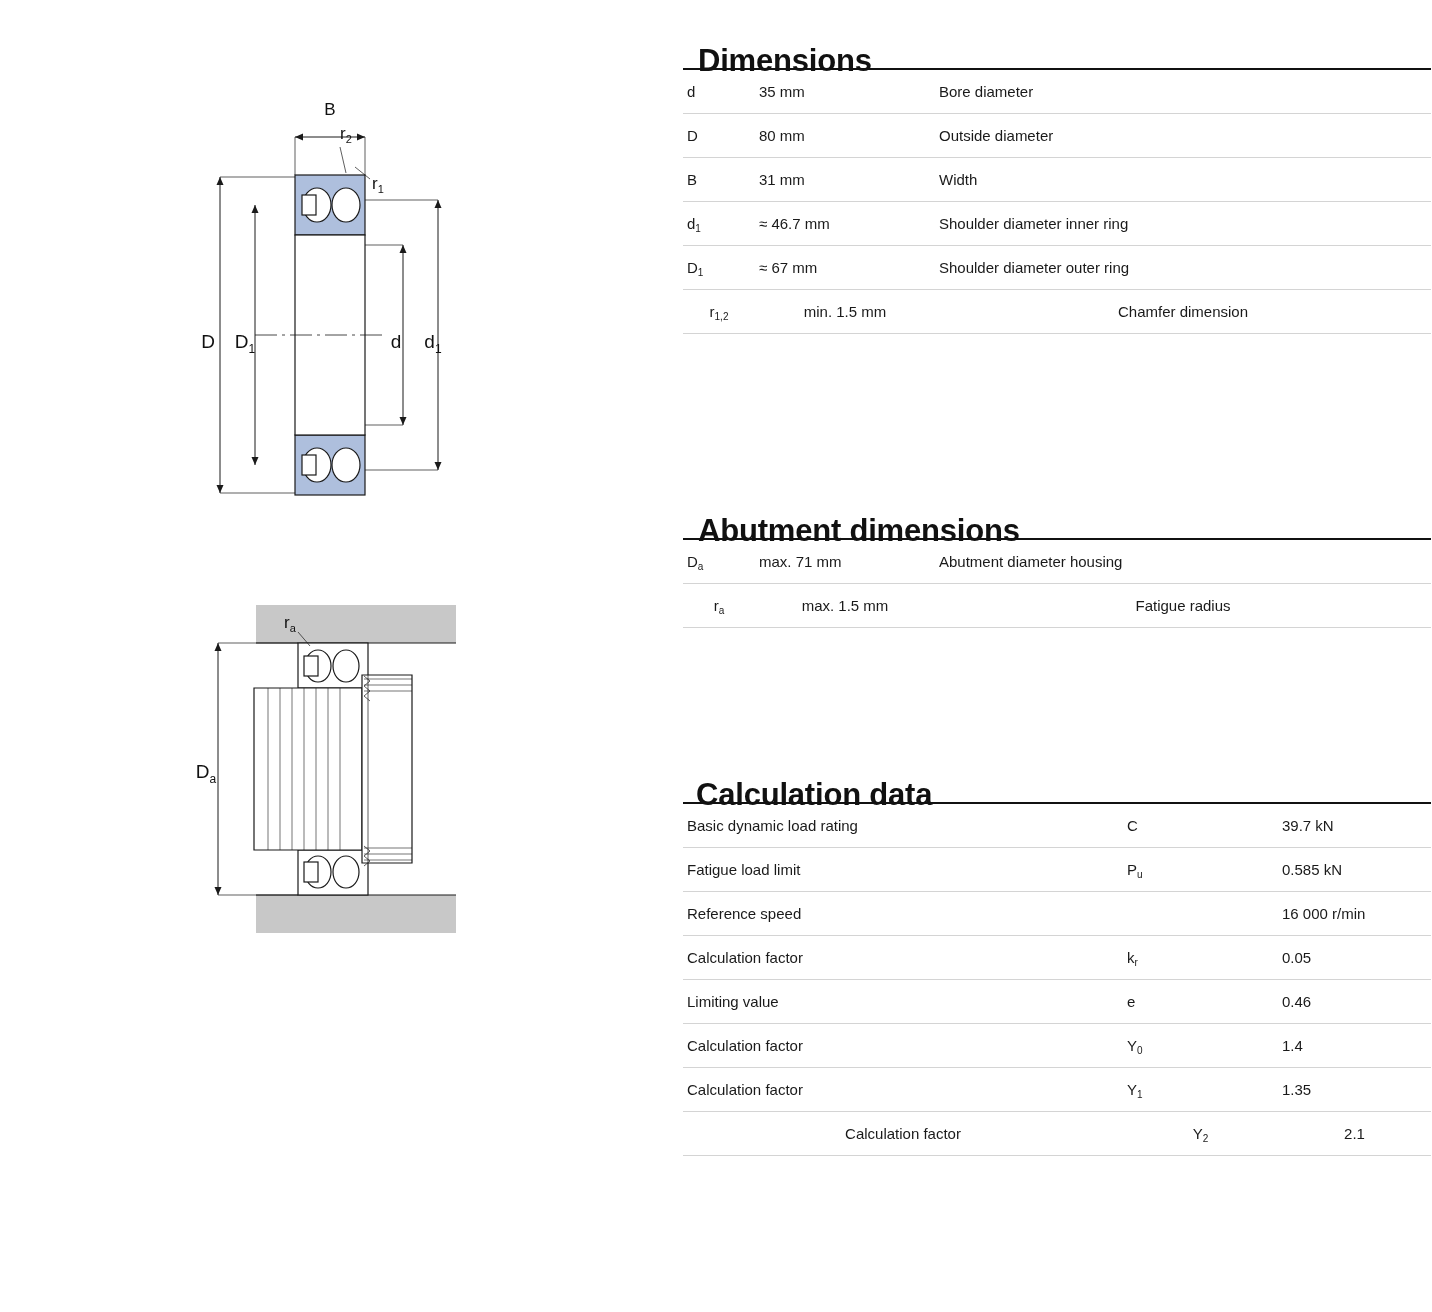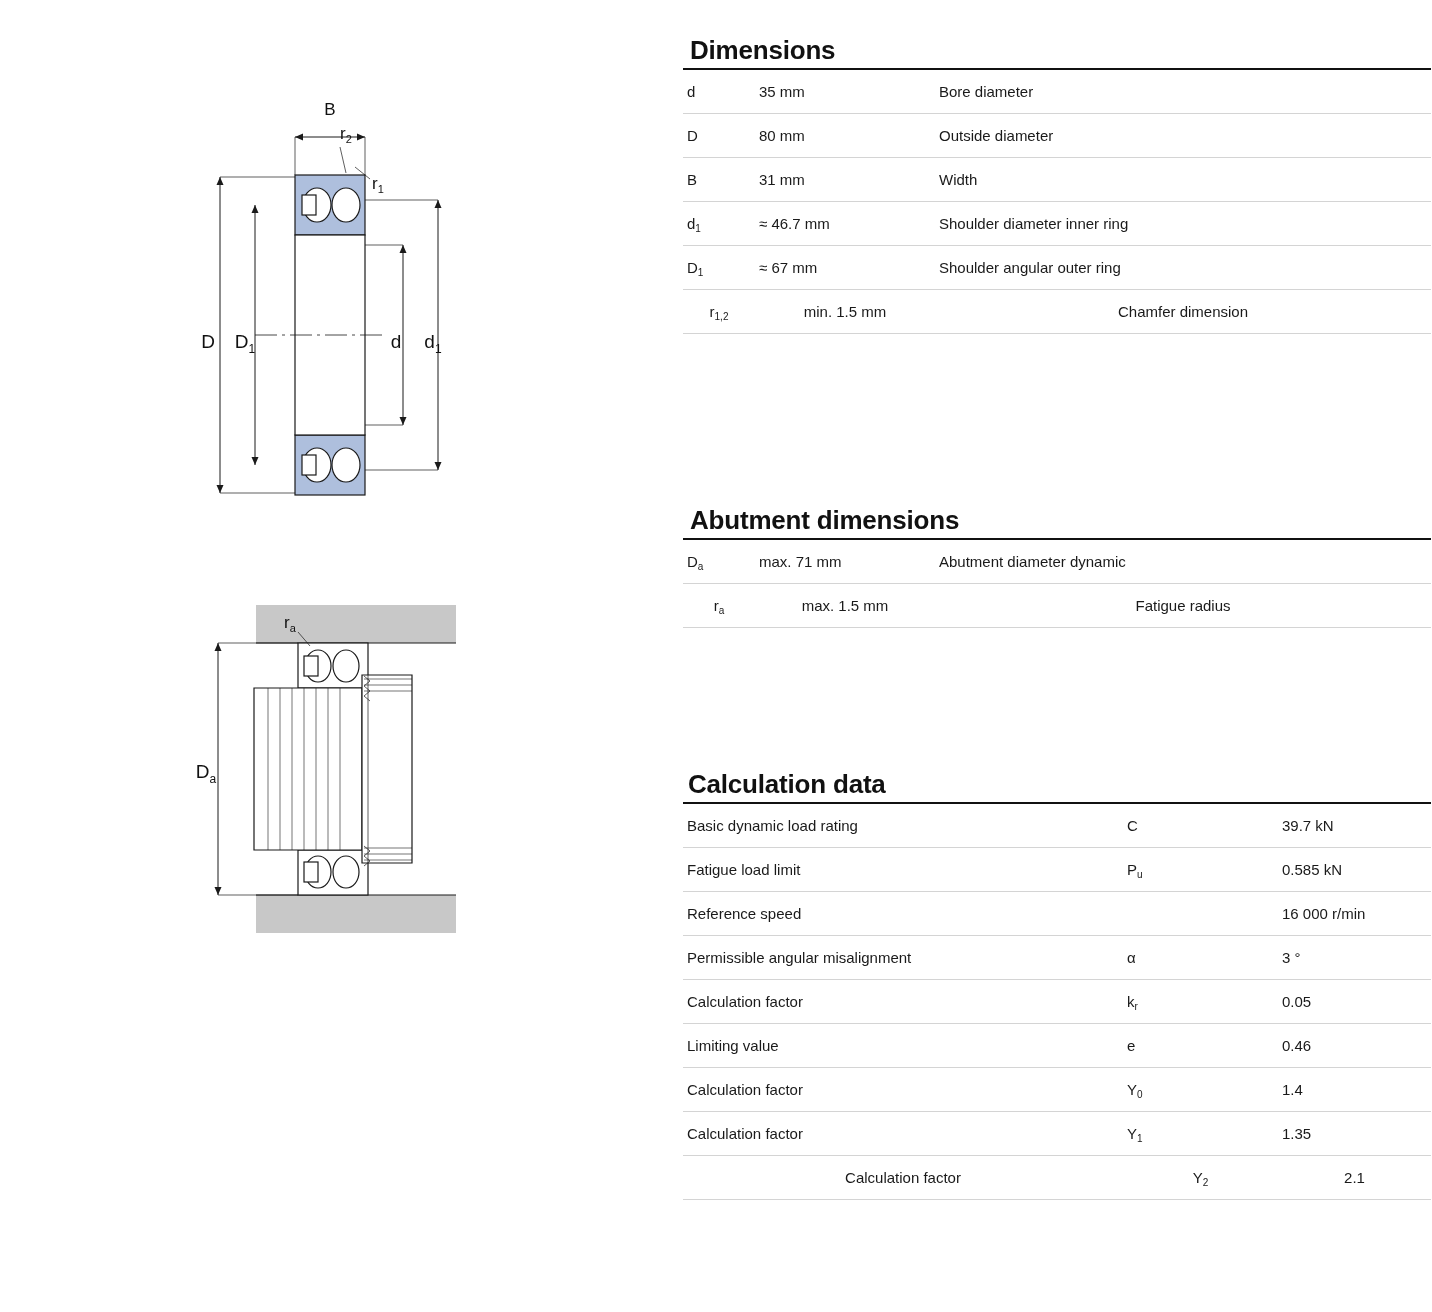--- a/index.html
+++ b/index.html
@@ -34,23 +34,23 @@
 
   
   .right-col {
     position: absolute;
     left: 680px;
     top: 0;
     width: 752px;
     height: 1312px;
   }
   h2.section-title {
-    font-size: 26px;
+    font-size: 31px;
     font-weight: bold;
-    margin: 7px;
+    margin: 15px;
     padding: 0;
     color: #111;
     letter-spacing: -0.2px;
   }
   #dimensions-title { position: absolute; left: 3px; top: 28px; }
   #abutment-title   { position: absolute; left: 3px; top: 498px; }
   #calculation-title{ position: absolute; left: 1px; top: 762px; }
 
   table.data-table {
     position: absolute;
@@ -240,42 +240,42 @@
             <span>d</span><sub>1</sub>
           </td>
           <td class="col-val nowrap">≈ 46.7 mm</td>
           <td class="col-desc">Shoulder diameter inner ring</td>
         </tr>
         <tr>
           <td class="col-sym">
             <span>D</span><sub>1</sub>
           </td>
           <td class="col-val nowrap">≈ 67 mm</td>
-          <td class="col-desc">Shoulder angular outer ring</td>
+          <td class="col-desc">Shoulder diameter outer ring</td>
         </tr>
         <tr>
           <td class="col-sym">
             <span>r</span><sub>1,2</sub>
           </td>
           <td class="col-val nowrap">min. 1.5 mm</td>
           <td class="col-desc">Chamfer dimension</td>
         </tr>
       </tbody>
     </table>
 
     <h2 class="section-title" id="abutment-title">Abutment dimensions</h2>
 
     <table class="data-table" id="abutment-table">
       <tbody>
         <tr>
           <td class="col-sym">
             <span>D</span><sub>a</sub>
           </td>
           <td class="col-val nowrap">max. 71 mm</td>
-          <td class="col-desc">Abutment diameter dynamic</td>
+          <td class="col-desc">Abutment diameter housing</td>
         </tr>
         <tr>
           <td class="col-sym">
             <span>r</span><sub>a</sub>
           </td>
           <td class="col-val nowrap">max. 1.5 mm</td>
           <td class="col-desc">Fatigue radius</td>
         </tr>
       </tbody>
     </table>
@@ -299,27 +299,20 @@
           <td class="calc-val nowrap">0.585 kN</td>
         </tr>
         <tr>
           <td class="calc-desc">Reference speed</td>
           <td class="calc-sym">
             <span></span><sub></sub>
           </td>
           <td class="calc-val nowrap">16 000 r/min</td>
         </tr>
         <tr>
-          <td class="calc-desc">Permissible angular misalignment</td>
-          <td class="calc-sym">
-            <span>α</span><sub></sub>
-          </td>
-          <td class="calc-val nowrap">3 °</td>
-        </tr>
-        <tr>
           <td class="calc-desc">Calculation factor</td>
           <td class="calc-sym">
             <span>k</span><sub>r</sub>
           </td>
           <td class="calc-val nowrap">0.05</td>
         </tr>
         <tr>
           <td class="calc-desc">Limiting value</td>
           <td class="calc-sym">
             <span>e</span><sub></sub>

